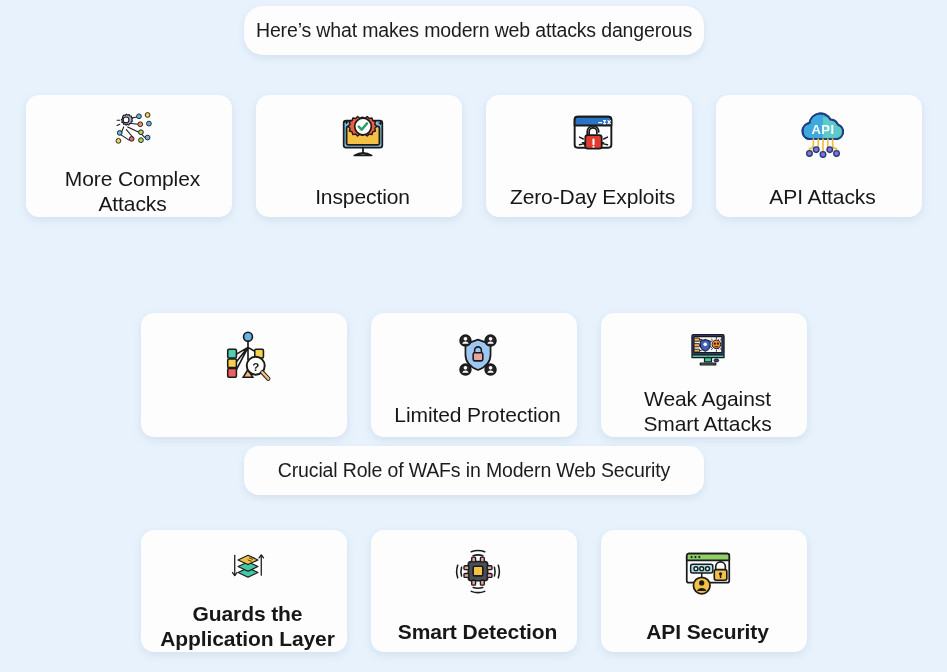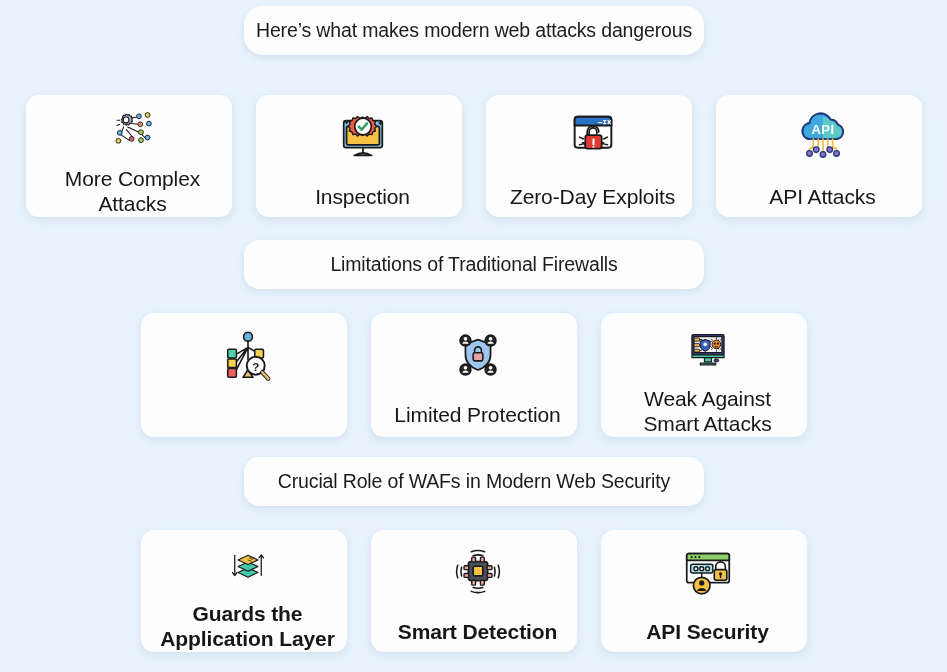--- a/index.html
+++ b/index.html
@@ -35,21 +35,21 @@
     box-sizing: border-box;
   }
   .section-pill span {
     font-size: 19.5px;
     color: #1c1c1c;
     letter-spacing: -0.15px;
     white-space: nowrap;
   }
   #pill-0 { top: 6px; border-radius: 19px; }
   #pill-1 { top: 240px; }
-  #pill-2 { top: 457px; }
+  #pill-2 { top: 446px; }
 
   
   .row {
     position: absolute;
     display: flex;
     box-sizing: border-box;
   }
   #row-0 { top: 95px;  left: 0;     width: 947px; justify-content: center; gap: 24px; }
   #row-1 { top: 313px; left: 0;     width: 947px; justify-content: center; gap: 24px; }
   #row-2 { top: 530px; left: 0;     width: 947px; justify-content: center; gap: 24px; font-weight: bold; }
@@ -190,23 +190,20 @@
           <circle cx="25" cy="40" r="2.9" fill="#8e6fc4"></circle>
           <circle cx="32" cy="45" r="2.9" fill="#8e6fc4"></circle>
           <circle cx="39" cy="40" r="2.9" fill="#8e6fc4"></circle>
           <circle cx="46" cy="44" r="2.9" fill="#8e6fc4"></circle>
         </g>
       </svg>
       <div class="card-label">API Attacks</div>
     </div>
   </div>
 
-  <div class="section-pill" id="pill-1">
-    <span>Limitations of Traditional Firewalls</span>
-  </div>
 
   <div class="row" id="row-1">
 
     <div class="card">
       <svg class="card-icon" viewBox="0 0 64 58">
         <g stroke="#1a1a1a" stroke-width="1.7" fill="none" stroke-linecap="round" stroke-linejoin="round">
           <path d="M32 12 v7 M32 19 L20 26 M32 19 L44 26 M32 19 v13 M32 19 L20 34 M32 19 L20 42"></path>
         </g>
         <circle cx="32" cy="8" r="4.6" fill="#68b3e3" stroke="#1a1a1a" stroke-width="1.7"></circle>
         <g stroke="#1a1a1a" stroke-width="1.6">

